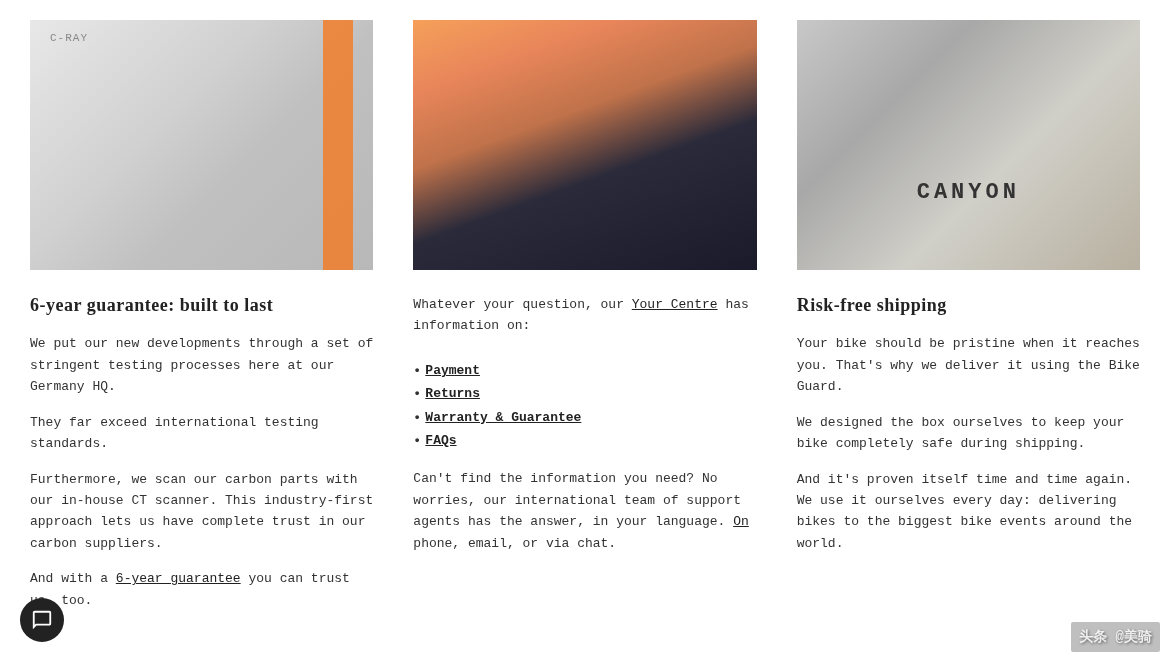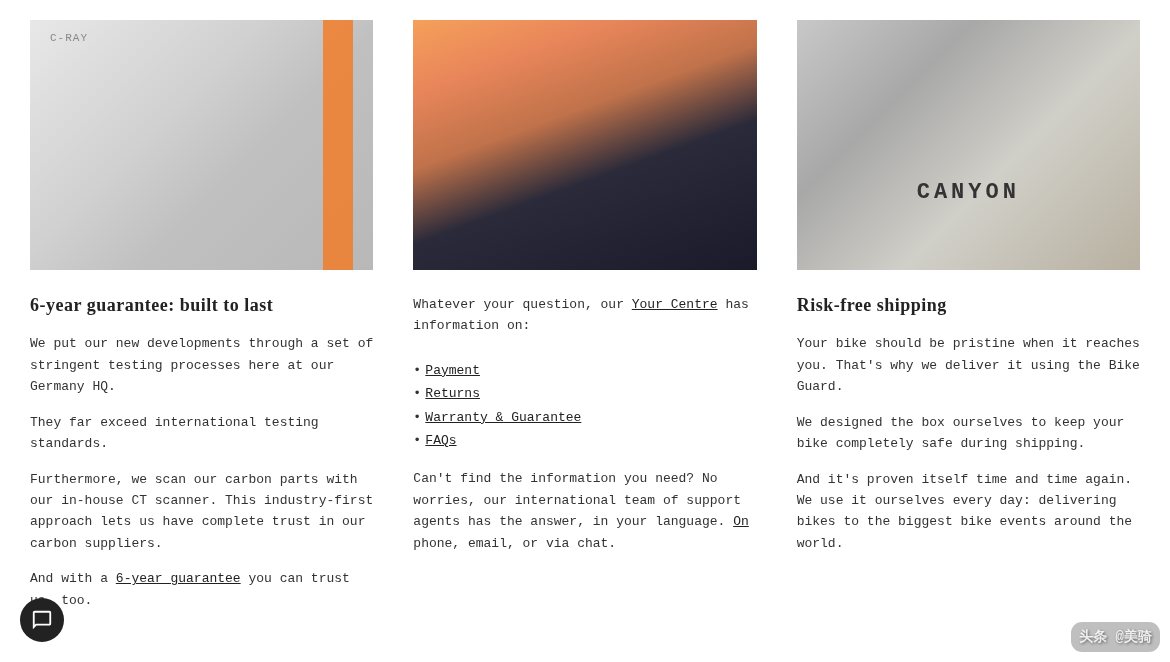--- a/index.html
+++ b/index.html
@@ -95,20 +95,21 @@
     }
     .col-text a, .link-underline {
       color: #222;
       text-decoration: underline;
       cursor: pointer;
     }
     .bullet-list {
       list-style: none;
       margin: 8px 0 16px 0;
       padding: 0;
+      font-weight: bold;
     }
     .bullet-list li {
       font-size: 13px;
       line-height: 1.8;
       color: #333;
       padding-left: 12px;
       position: relative;
     }
     .bullet-list li::before {
       content: '•';
@@ -147,21 +148,21 @@
       bottom: 10px;
       right: 10px;
       color: rgba(255,255,255,0.85);
       font-size: 14px;
       font-weight: bold;
       text-shadow: 1px 1px 3px rgba(0,0,0,0.5);
       pointer-events: none;
       z-index: 200;
       background: rgba(0,0,0,0.25);
       padding: 4px 8px;
-      border-radius: 11px;
+      border-radius: 2px;
     }
   </style>
 </head>
 <body>
 
 <div class="page-container">
   <div class="three-col">
 
     <div class="col">
       <div class="col-image img-lab"></div>

